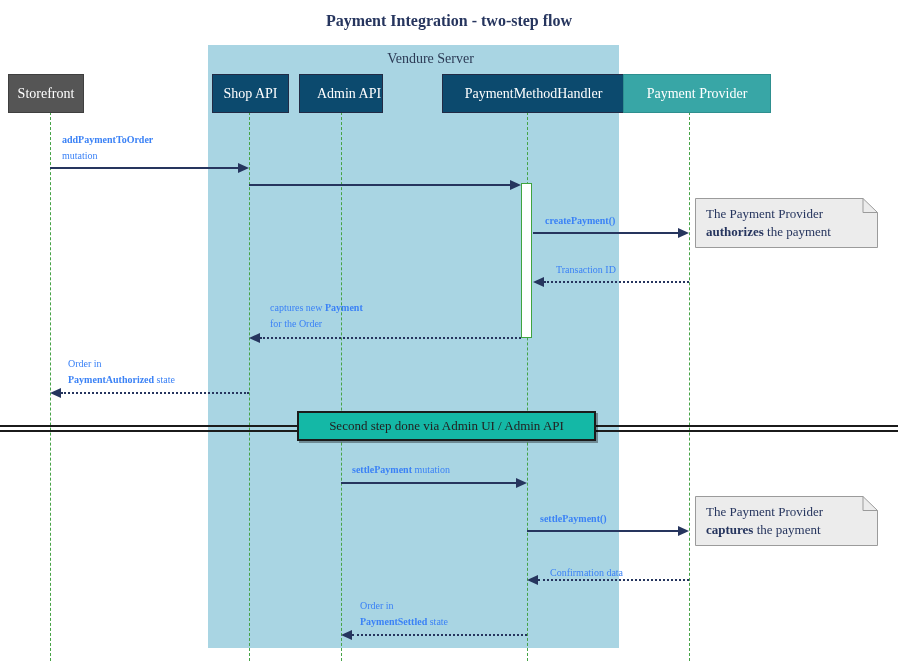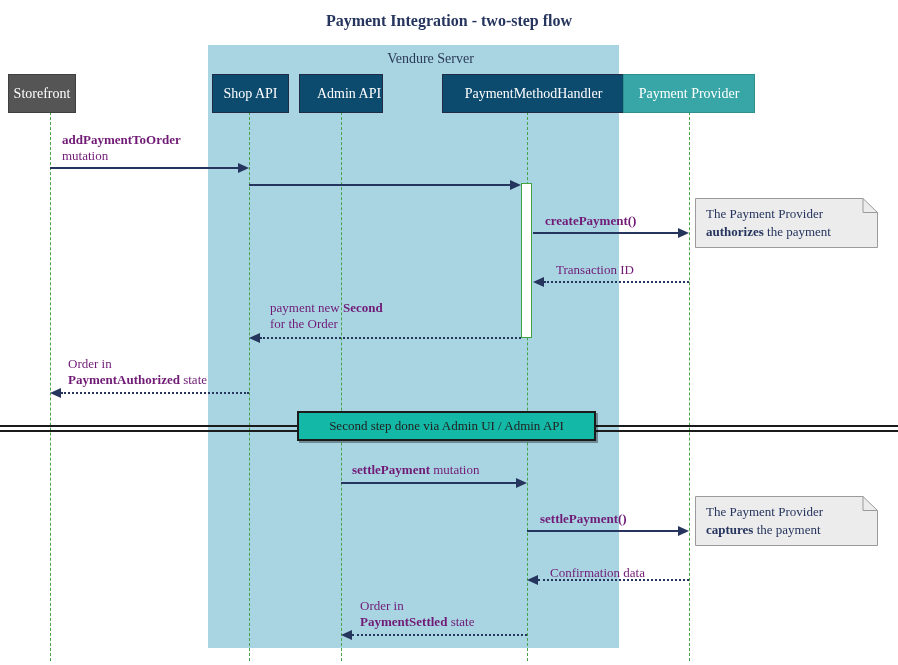--- a/index.html
+++ b/index.html
@@ -29,21 +29,21 @@
   .p-teal { background:#38A6A6; border:1px solid #2E8F8F; }
 
   .activation { left:521px; top:183px; width:11px; height:155px; background:#ffffff; border:1px solid #3FA33F; box-sizing:border-box; z-index:2; }
 
   .msg-line { height:0; border-top:2px solid #26355E; z-index:3; }
   .msg-line.dotted { border-top-style:dotted; }
   .head { width:0; height:0; border-top:5px solid transparent; border-bottom:5px solid transparent; z-index:4; }
   .head.right { border-left:11px solid #26355E; }
   .head.left  { border-right:11px solid #26355E; }
 
-  .msg-label { font-size:13px; white-space:nowrap; color:#701a75; z-index:4; line-height:16px; }
+  .msg-label { font-size:10px; white-space:nowrap; color:#3b82f6; z-index:4; line-height:16px; }
   .msg-label b { font-weight:bold; }
 
   .note { width:183px; height:50px; z-index:4; }
   .note svg { position:absolute; left:0; top:0; }
   .note-text { position:absolute; left:11px; top:7px; font-size:13px; line-height:18px; white-space:nowrap; color:#26355E; }
 
   .divider-line { left:0; width:898px; height:0; border-top:2px solid #1B1B1B; z-index:3; }
   .divider-box {
     box-sizing:border-box; left:297px; top:411px; width:299px; height:30px;
     background:#14b8a6; border:2px solid #1B1B1B; z-index:5;
@@ -63,33 +63,33 @@
   <div class="abs server-label">Vendure Server</div>
 
   <div class="abs lifeline" style="left:50px;"></div>
   <div class="abs lifeline" style="left:249px;"></div>
   <div class="abs lifeline" style="left:341px;"></div>
   <div class="abs lifeline" style="left:527px;"></div>
   <div class="abs lifeline" style="left:689px;"></div>
 
   <div class="abs activation"></div>
 
-  <div class="abs participant p-gray" style="left:8px;   width:68px;">
+  <div class="abs participant p-gray" style="left:8px;   width:76px;">
       <span>Storefront</span>
     </div>
   <div class="abs participant p-navy" style="left:212px; width:77px;">
       <span>Shop API</span>
     </div>
   <div class="abs participant p-navy" style="left:299px; width:84px;padding-left:16px;">
       <span>Admin API</span>
     </div>
   <div class="abs participant p-navy" style="left:442px; width:183px;">
       <span>PaymentMethodHandler</span>
     </div>
-  <div class="abs participant p-teal" style="left:623px; width:132px;">
+  <div class="abs participant p-teal" style="left:623px; width:148px;">
       <span>Payment Provider</span>
     </div>
 
   <div class="abs msg-label" style="left:62px; top:132px;">
     <b>addPaymentToOrder</b><br>
     <span>mutation</span>
   </div>
   <div class="abs msg-line" style="left:50px; top:167px; width:190px;"></div>
   <div class="abs head right" style="left:238px; top:163px;"></div>
 
@@ -113,21 +113,21 @@
     </div>
   </div>
 
   <div class="abs msg-label" style="left:556px; top:262px;">
     <span>Transaction ID</span>
   </div>
   <div class="abs msg-line dotted" style="left:544px; top:281px; width:145px;"></div>
   <div class="abs head left" style="left:533px; top:277px;"></div>
 
   <div class="abs msg-label" style="left:270px; top:300px;">
-    <span>payment new </span><b>Second</b><br>
+    <span>captures new </span><b>Payment</b><br>
     <span>for the Order</span>
   </div>
   <div class="abs msg-line dotted" style="left:260px; top:337px; width:261px;"></div>
   <div class="abs head left" style="left:249px; top:333px;"></div>
 
   <div class="abs msg-label" style="left:68px; top:356px;">
     <span>Order in</span><br>
     <b>PaymentAuthorized</b><span> state</span>
   </div>
   <div class="abs msg-line dotted" style="left:61px; top:392px; width:188px;"></div>

